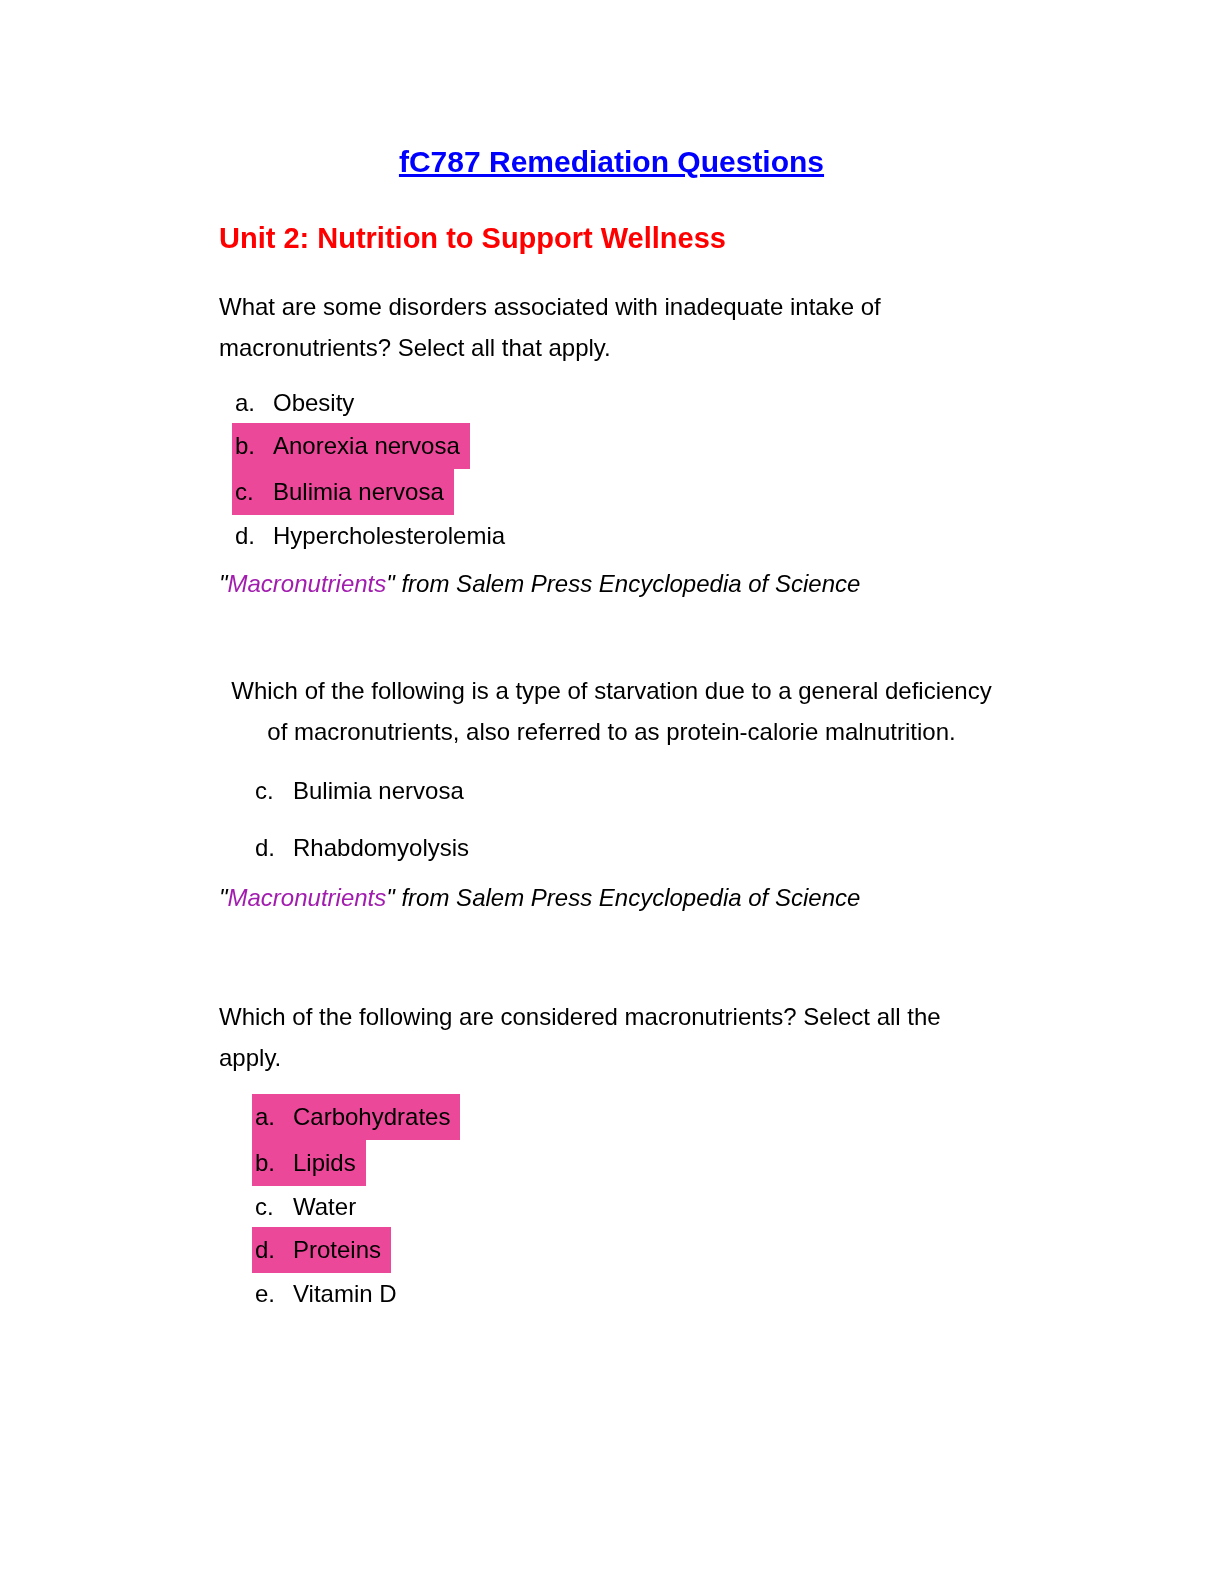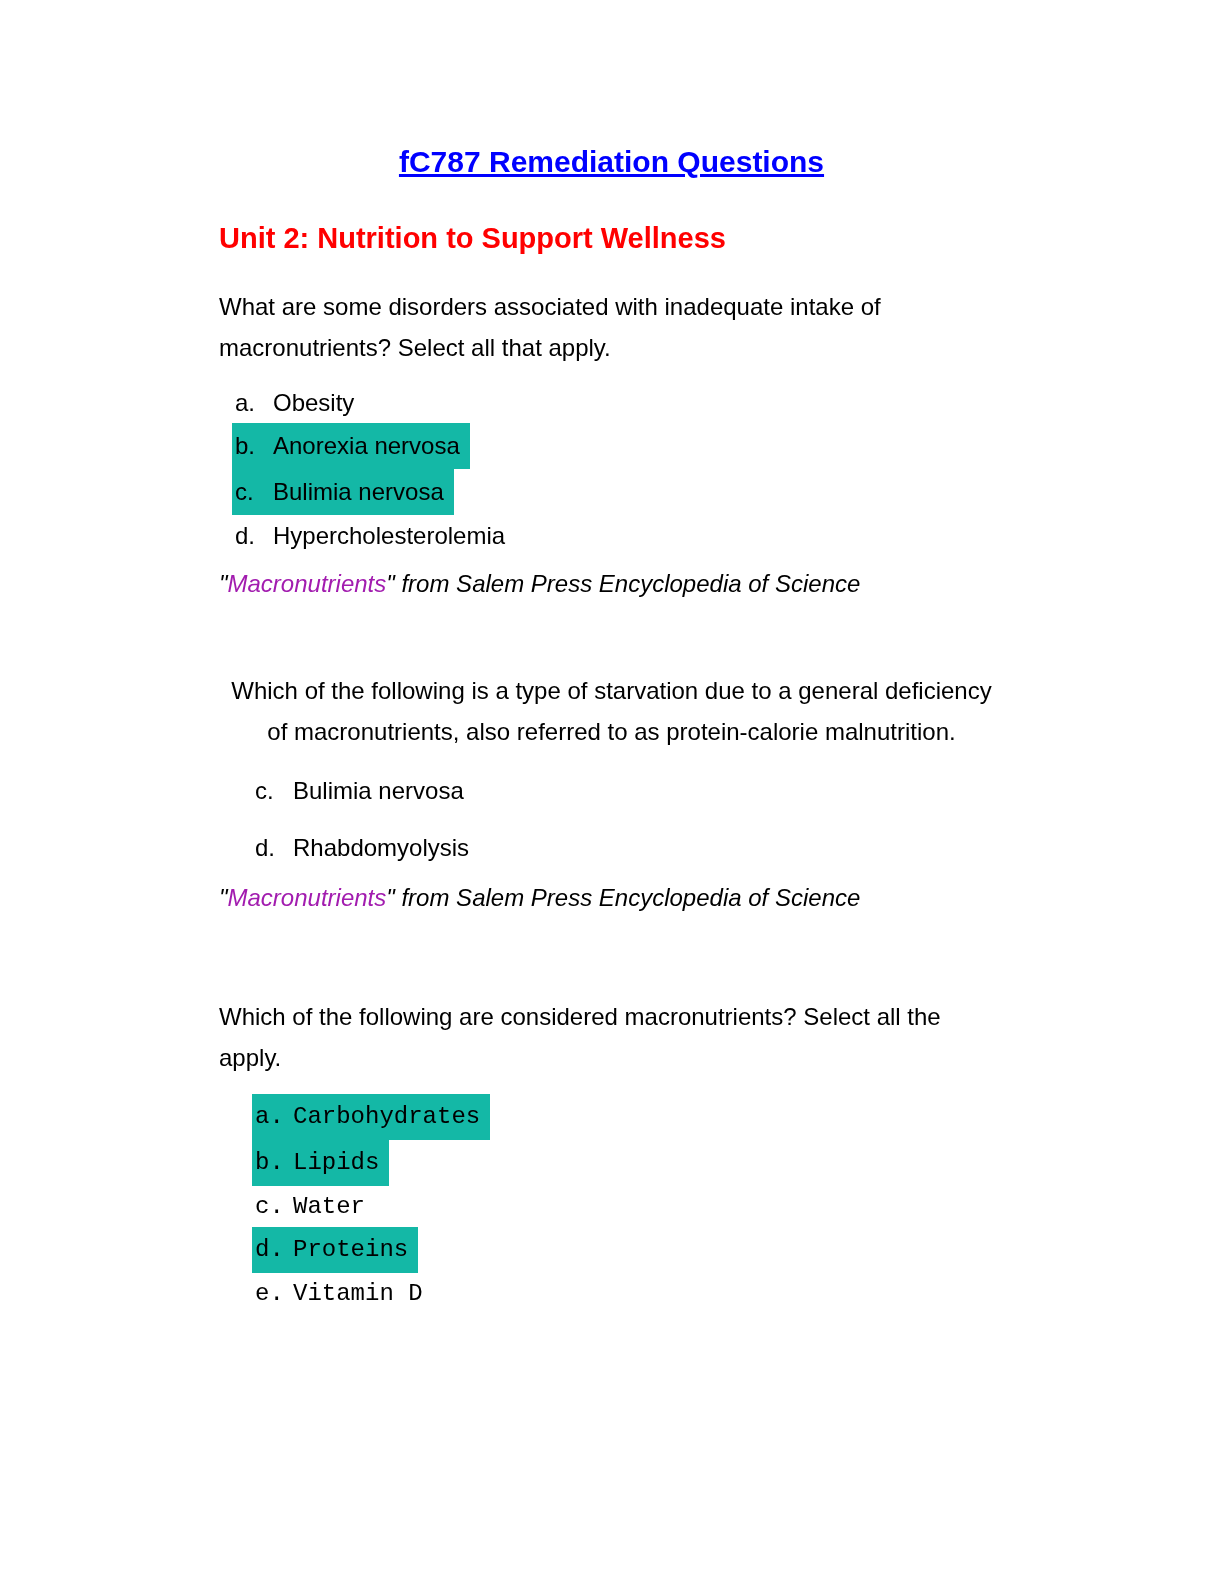--- a/index.html
+++ b/index.html
@@ -44,25 +44,25 @@
     color: #000000;
   }
   .q1-text { margin-top: 30px; }
   .q2-text { margin-top: 72px; text-align: center; }
   .q3-text { margin-top: 84px; }
   .options { list-style: none; }
   .options-tight { margin-top: 14px; padding-left: 16px; }
   .options-tight li { line-height: 41px; }
   .options-spaced { margin-top: 18px; padding-left: 36px; }
   .options-spaced li { line-height: 41px; margin-bottom: 16px; }
-  .options-tight.q3 { margin-top: 16px; padding-left: 36px; font-family: Liberation Mono, monospace; }
+  .options-tight.q3 { margin-top: 16px; padding-left: 36px; }
   li { font-size: 24px; }
   .opt-line { display: inline-block; }
   .opt-line.hl {
-    background: #14b8a6;
+    background: #ec4899;
     padding: 2px 10px 3px 3px;
     margin-left: -3px;
   }
   .opt-label { display: inline-block; width: 38px; }
   .citation {
     margin-top: 14px;
     font-size: 24px;
     line-height: 28px;
     font-style: italic;
     color: #000000;

